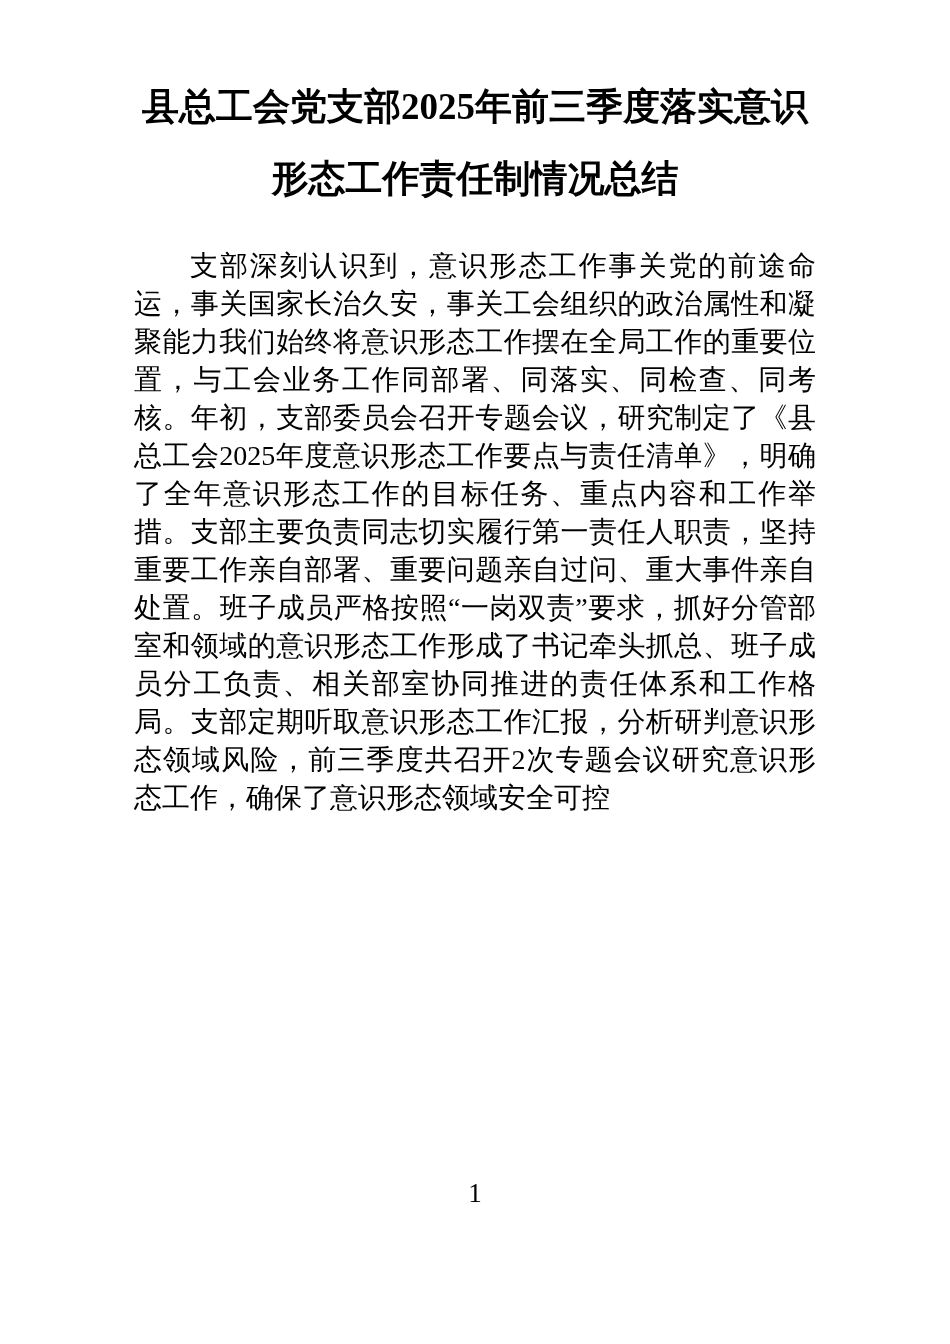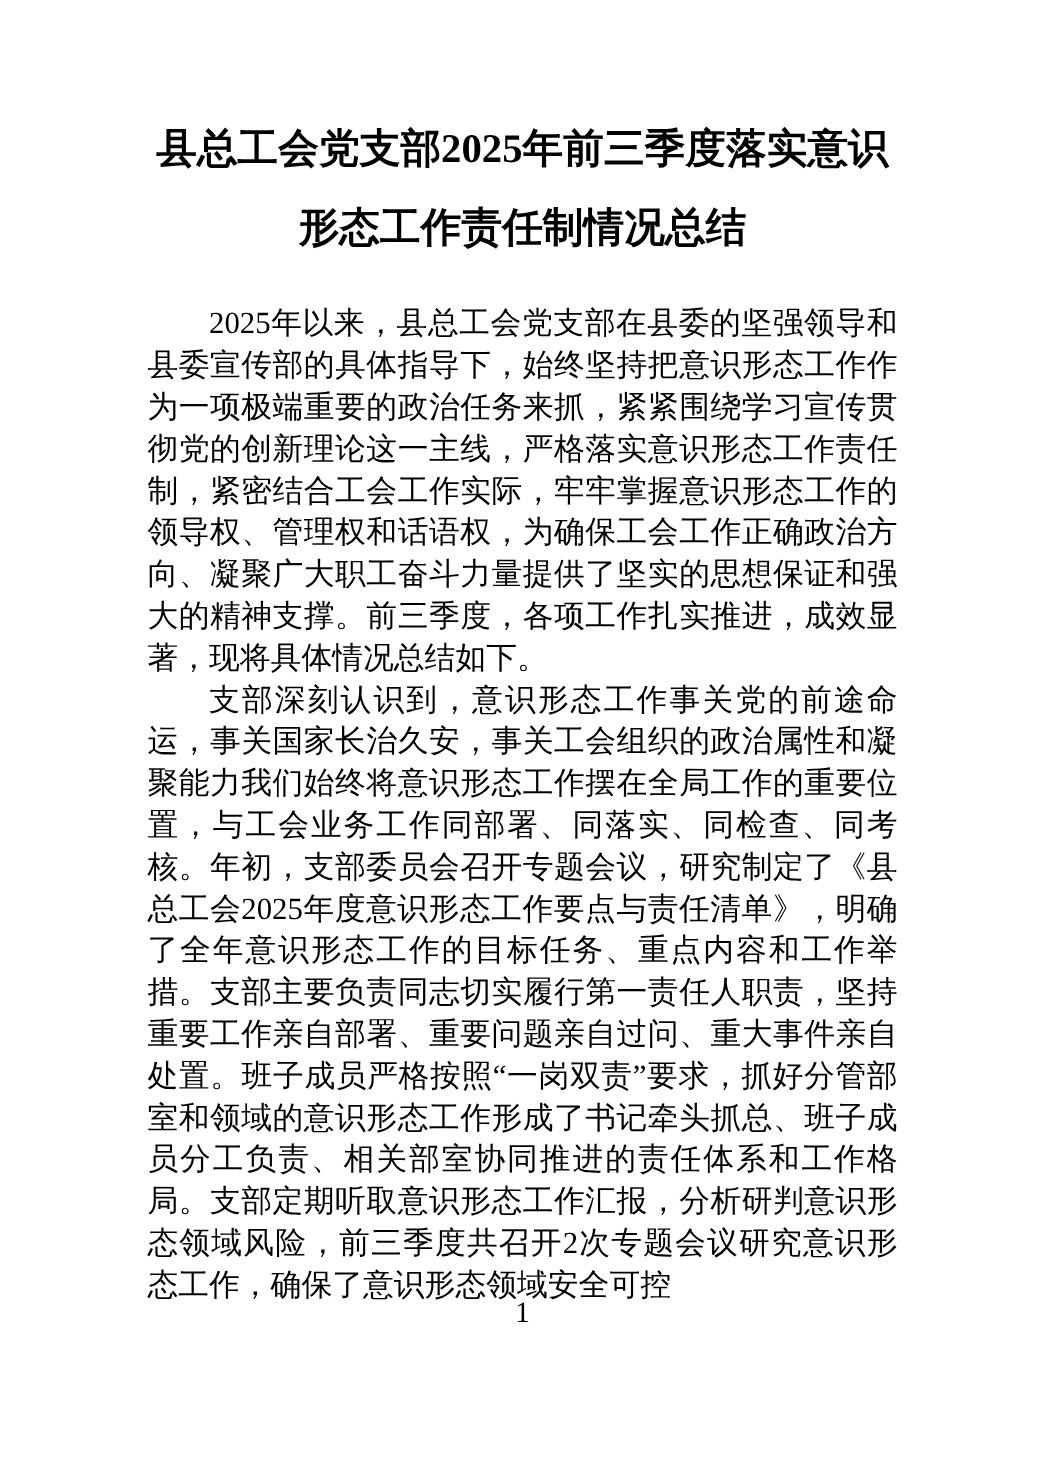--- a/index.html
+++ b/index.html
@@ -15,21 +15,21 @@
   }
   .page {
     position: relative;
     width: 950px;
     height: 1344px;
     background: #ffffff;
     overflow: hidden;
   }
   .doc-title {
     margin: 0 auto;
-    padding-top: 100px;
+    padding-top: 71px;
     width: 686px;
     font-size: 37px;
     line-height: 72px;
     font-weight: bold;
     text-align: center;
     color: #000000;
   }
   .doc-body {
     width: 682px;
     margin: 32px auto 0;
@@ -59,21 +59,20 @@
   }
 </style>
 </head>
 <body>
 
 <div class="page">
 
   <h1 class="doc-title">县总工会党支部2025年前三季度落实意识形态工作责任制情况总结</h1>
 
   <section class="doc-body">
-    <p class="para">2025年以来，县总工会党支部在县委的坚强领导和县委宣传部的具体指导下，始终坚持把意识形态工作作为一项极端重要的政治任务来抓，紧紧围绕学习宣传贯彻党的创新理论这一主线，严格落实意识形态工作责任制，紧密结合工会工作实际，牢牢掌握意识形态工作的领导权、管理权和话语权，为确保工会工作正确政治方向、凝聚广大职工奋斗力量提供了坚实的思想保证和强大的精神支撑。前三季度，各项工作扎实推进，成效显著，现将具体情况总结如下。</p>
     <p class="para">支部深刻认识到，意识形态工作事关党的前途命运，事关国家长治久安，事关工会组织的政治属性和凝聚能力我们始终将意识形态工作摆在全局工作的重要位置，与工会业务工作同部署、同落实、同检查、同考核。年初，支部委员会召开专题会议，研究制定了《县总工会2025年度意识形态工作要点与责任清单》，明确了全年意识形态工作的目标任务、重点内容和工作举措。支部主要负责同志切实履行第一责任人职责，坚持重要工作亲自部署、重要问题亲自过问、重大事件亲自处置。班子成员严格按照“一岗双责”要求，抓好分管部室和领域的意识形态工作形成了书记牵头抓总、班子成员分工负责、相关部室协同推进的责任体系和工作格局。支部定期听取意识形态工作汇报，分析研判意识形态领域风险，前三季度共召开2次专题会议研究意识形态工作，确保了意识形态领域安全可控</p>
   </section>
 
   <footer class="page-footer">
     <span class="page-number">1</span>
   </footer>
 
 </div>
 
 </body></html>

